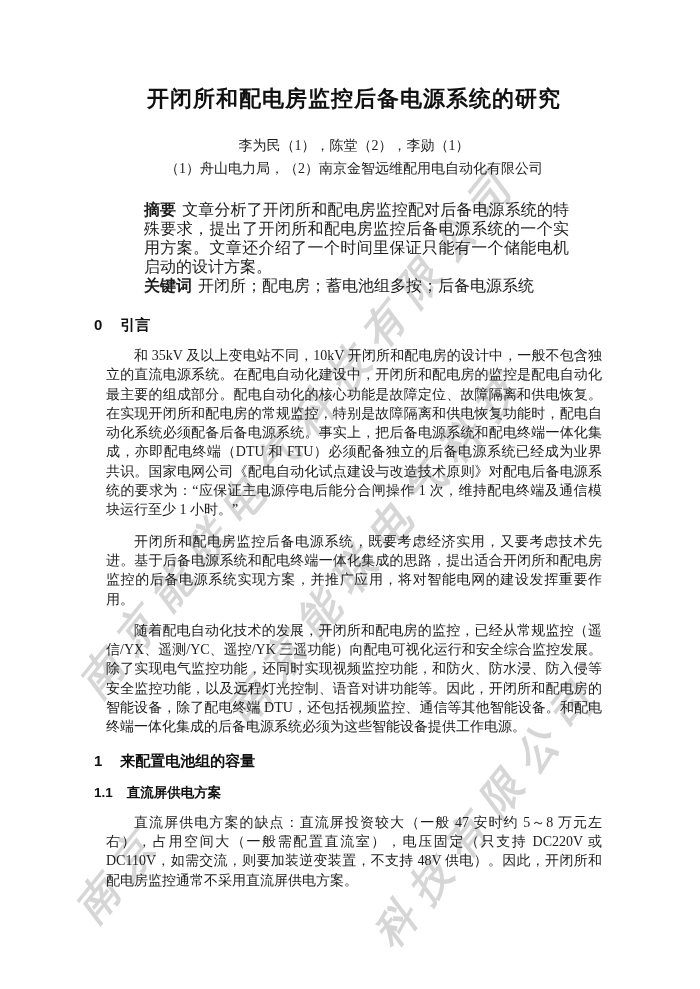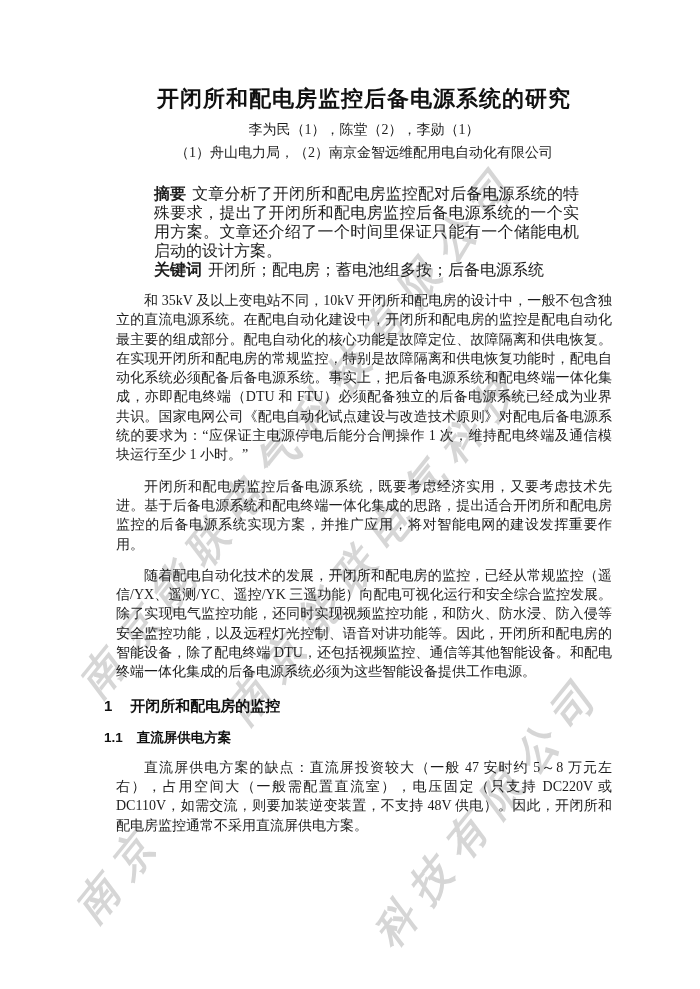--- a/index.html
+++ b/index.html
@@ -25,35 +25,35 @@
     transform:rotate(-51deg);
     transform-origin:0 50%;
   }
   .wm1{left:88px;top:663px;}
   .wm2{left:235px;top:690px;}
   .wm3{left:382px;top:913px;}
   .wm4{left:84px;top:888px;}
   
   .content{
     position:absolute;
-    left:104px;top:0;
+    left:94px;top:0;
     width:520px;
   }
   .title{
     margin:84px 0 0 0;
     text-align:center;
     font-family:"Liberation Sans","DejaVu Sans",sans-serif;
     font-size:22px;
     font-weight:bold;
     line-height:30px;
     letter-spacing:1px;
     color:#111;
   }
   .authors{
-    margin-top:7px;
+    margin-top:23px;
     text-align:center;
     font-size:14px;
     line-height:18px;
   }
   .affiliation{
     margin-top:5px;
     text-align:center;
     font-size:14px;
     line-height:18px;
   }
@@ -115,26 +115,27 @@
 
     <div class="authors">李为民（1），陈堂（2），李勋（1）</div>
 
     <div class="affiliation">（1）舟山电力局，（2）南京金智远维配用电自动化有限公司</div>
 
     <div class="abstract">
       <p><span class="lbl">摘要</span><span>文章分析了开闭所和配电房监控配对后备电源系统的特殊要求，提出了开闭所和配电房监控后备电源系统的一个实用方案。文章还介绍了一个时间里保证只能有一个储能电机启动的设计方案。</span></p>
       <p><span class="lbl">关键词</span><span>开闭所；配电房；蓄电池组多按；后备电源系统</span></p>
     </div>
 
+    <h2 class="sec-h"><span class="num">0</span><span>引言</span></h2>
 
     <p class="body-p">和 35kV 及以上变电站不同，10kV 开闭所和配电房的设计中，一般不包含独立的直流电源系统。在配电自动化建设中，开闭所和配电房的监控是配电自动化最主要的组成部分。配电自动化的核心功能是故障定位、故障隔离和供电恢复。在实现开闭所和配电房的常规监控，特别是故障隔离和供电恢复功能时，配电自动化系统必须配备后备电源系统。事实上，把后备电源系统和配电终端一体化集成，亦即配电终端（DTU 和 FTU）必须配备独立的后备电源系统已经成为业界共识。国家电网公司《配电自动化试点建设与改造技术原则》对配电后备电源系统的要求为：“应保证主电源停电后能分合闸操作 1 次，维持配电终端及通信模块运行至少 1 小时。”</p>
     <p class="body-p">开闭所和配电房监控后备电源系统，既要考虑经济实用，又要考虑技术先进。基于后备电源系统和配电终端一体化集成的思路，提出适合开闭所和配电房监控的后备电源系统实现方案，并推广应用，将对智能电网的建设发挥重要作用。</p>
     <p class="body-p">随着配电自动化技术的发展，开闭所和配电房的监控，已经从常规监控（遥信/YX、遥测/YC、遥控/YK 三遥功能）向配电可视化运行和安全综合监控发展。除了实现电气监控功能，还同时实现视频监控功能，和防火、防水浸、防入侵等安全监控功能，以及远程灯光控制、语音对讲功能等。因此，开闭所和配电房的智能设备，除了配电终端 DTU，还包括视频监控、通信等其他智能设备。和配电终端一体化集成的后备电源系统必须为这些智能设备提供工作电源。</p>
 
-    <h2 class="sec-h sec1"><span class="num">1</span><span>开闭所和配电房的监控</span></h2>
+    <h2 class="sec-h sec1"><span class="num">1</span><span>来配置电池组的容量</span></h2>
 
     <h3 class="sub-h"><span class="num">1.1</span><span>直流屏供电方案</span></h3>
 
     <p class="body-p">直流屏供电方案的缺点：直流屏投资较大（一般 47 安时约 5～8 万元左右），占用空间大（一般需配置直流室），电压固定（只支持 DC220V 或 DC110V，如需交流，则要加装逆变装置，不支持 48V 供电）。因此，开闭所和配电房监控通常不采用直流屏供电方案。</p>
 
 
 
   </div>
 </div>
 

